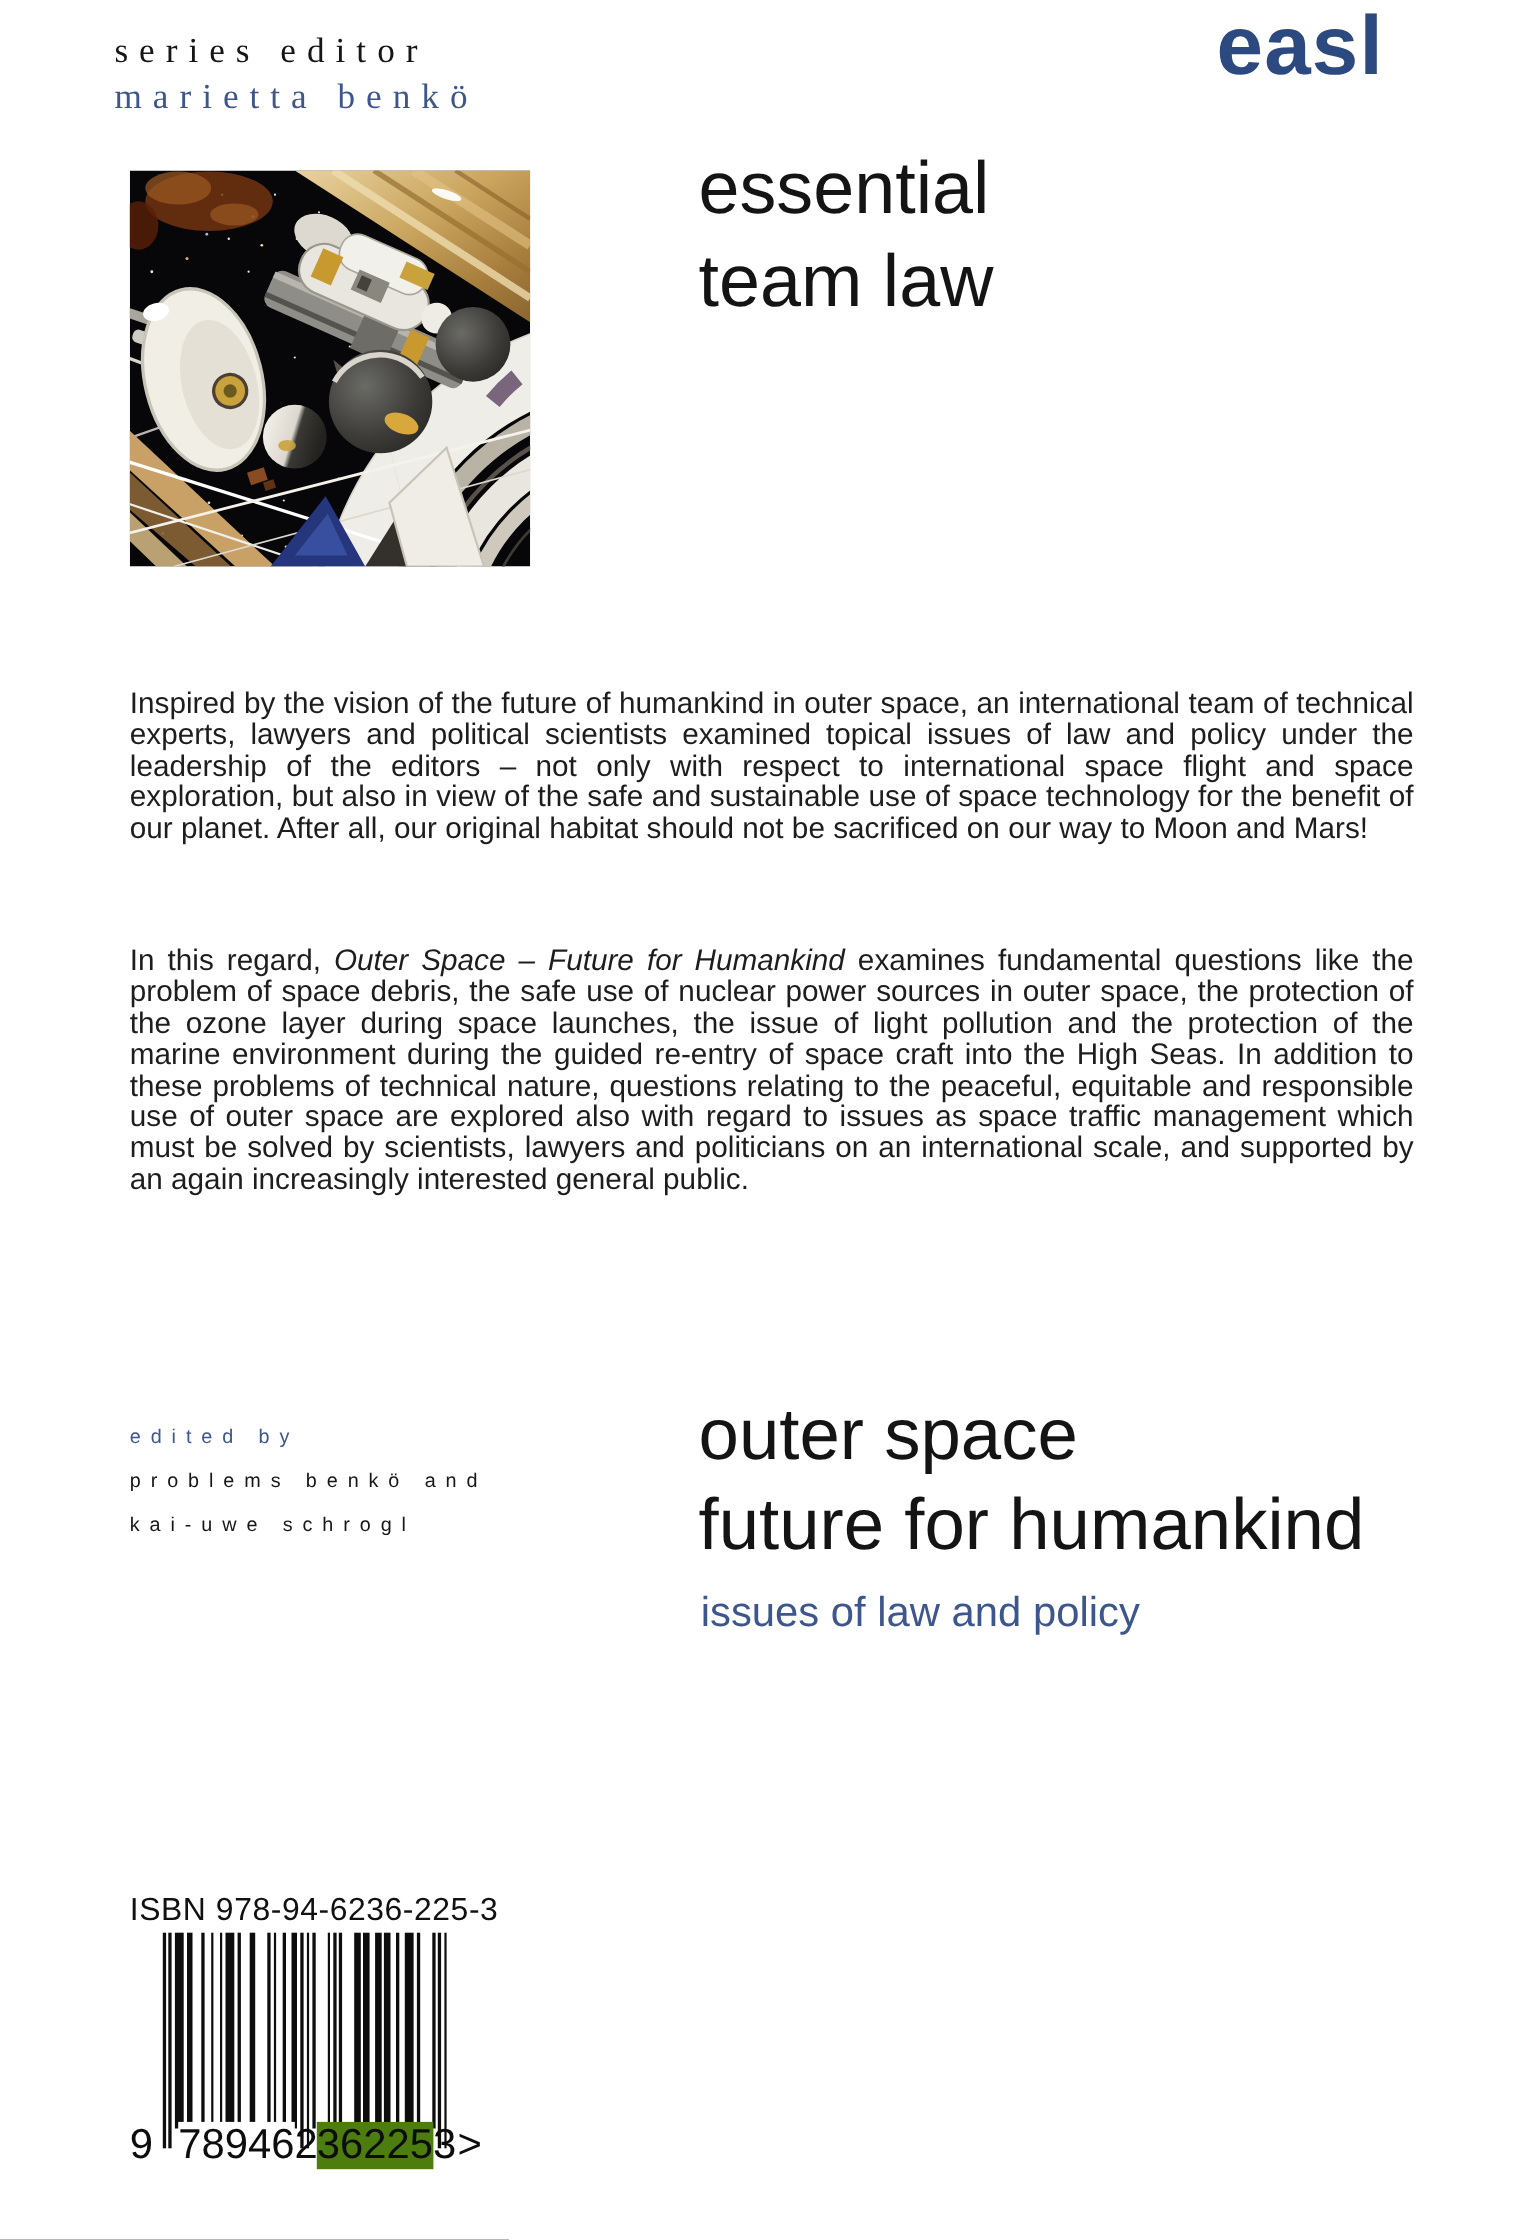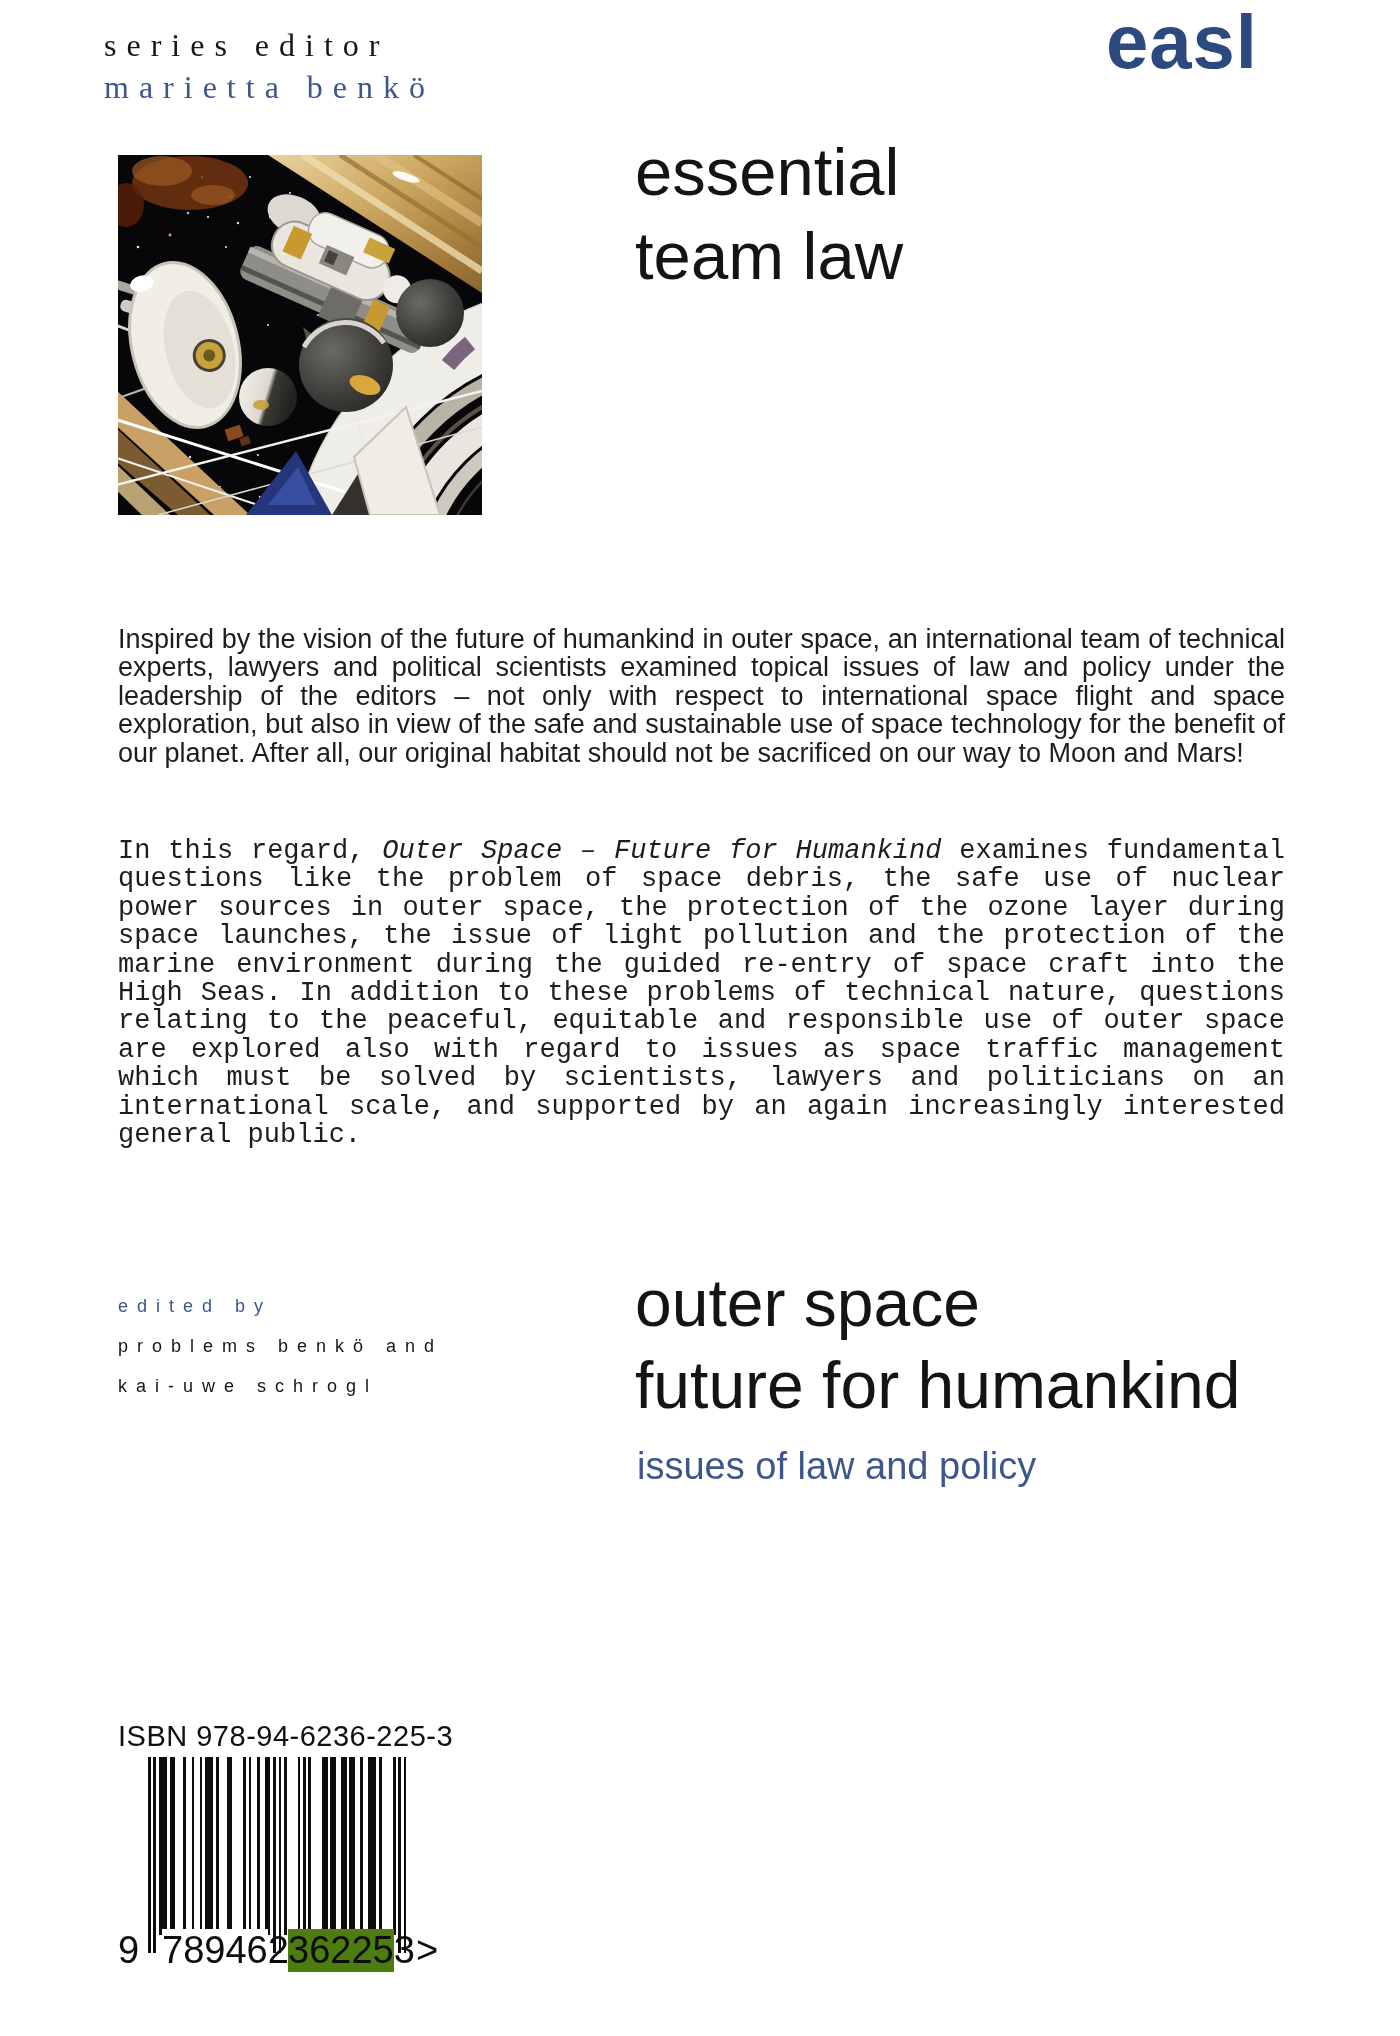--- a/index.html
+++ b/index.html
@@ -19,21 +19,21 @@
     color:var(--logo_blue,#2c4a80);line-height:1.1;}
   
   .cover-art{position:absolute;left:118px;top:155px;width:364px;height:360px;}
   
   .series-title{position:absolute;left:635px;top:130px;
     font-size:67px;line-height:84px;color:#141414;letter-spacing:0px;white-space:nowrap;}
   
   .blurb{position:absolute;left:118px;top:625px;width:1167px;
     font-size:27px;line-height:28.4px;text-align:justify;color:#1d1d1d;}
   .blurb p{margin:0;}
-  .blurb p + p{margin-top:70px;font-family:Liberation Mono, monospace;}
+  .blurb p + p{margin-top:92px;}
   .blurb .italic{font-style:italic;}
   
   .edited-block{position:absolute;left:118px;top:1286px;
     font-family:Liberation Sans, sans-serif;font-size:18px;line-height:40px;
     letter-spacing:9px;color:#161616;white-space:nowrap;}
   .edited-block .edited-label{color:var(--accent_blue,#3d568c);}
   
   .book-title{position:absolute;left:635px;top:1262px;
     font-size:66px;line-height:82px;color:#141414;white-space:nowrap;}
   .book-subtitle{position:absolute;left:637px;top:1445px;

